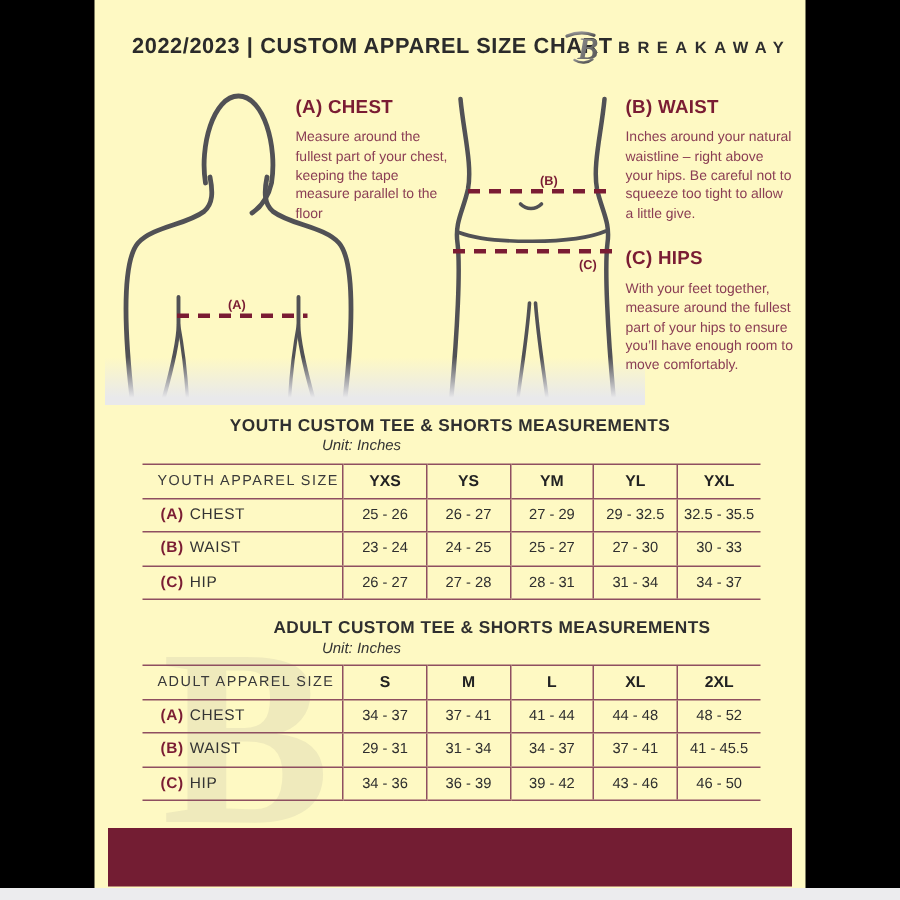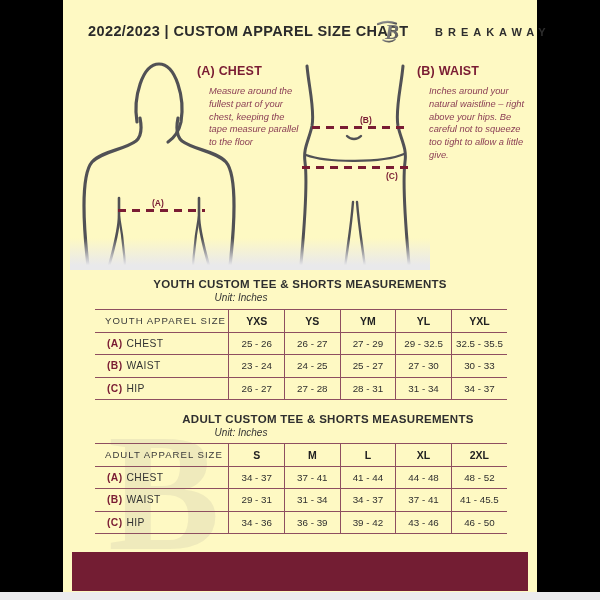--- a/index.html
+++ b/index.html
@@ -7,37 +7,37 @@
   .canvas{position:relative;width:600px;height:600px;background:#fef9c3;overflow:hidden;}
   .blackbar{position:absolute;top:0;width:63px;height:592px;background:#000;}
   .blackbar.left{left:0;}
   .blackbar.right{left:537px;}
 
   
   .hdr-title{position:absolute;left:88px;top:23px;font-size:14.5px;font-weight:bold;
     color:#2b2b2b;letter-spacing:.4px;white-space:nowrap;}
   .logo{position:absolute;left:376px;top:14px;width:30px;height:30px;}
   .brand{position:absolute;left:412px;top:26px;font-size:11px;font-weight:bold;
-    color:#2e2e2e;letter-spacing:5px;white-space:nowrap;margin-left:23px;}
+    color:#2e2e2e;letter-spacing:5px;white-space:nowrap;}
 
   
   .fig{position:absolute;}
   .fig path{fill:none;stroke:#515155;stroke-linecap:round;}
   .fade{position:absolute;left:70px;top:238px;width:360px;height:32px;
     background:linear-gradient(to bottom, rgba(233,233,235,0), #e9e9eb 85%);}
 
   
   .dash{position:absolute;height:2.5px;
     background:repeating-linear-gradient(90deg,#7a1c33 0 8px,transparent 8px 14px);}
   .dash-label{position:absolute;font-size:8.5px;font-weight:bold;color:#7a1c33;}
 
   
   .instr{position:absolute;}
   .instr h3{margin:0;font-size:12.5px;font-weight:bold;color:#7a1c33;letter-spacing:.2px;}
-  .instr p{margin:7px 0 0 12px;font-size:9.3px;font-style:italic;color:#8a3d54;line-height:1.38;}
+  .instr p{margin:7px 0 0 0;font-size:9.3px;color:#8a3d54;line-height:1.38;}
 
   
   .sec-title{position:absolute;left:63px;width:474px;text-align:center;
     font-size:11.5px;font-weight:bold;color:#2f2f2f;letter-spacing:.3px;}
   .sec-unit{position:absolute;left:48px;width:386px;text-align:center;
     font-size:10px;font-style:italic;color:#333;}
 
   
   table.size{position:absolute;left:95px;width:412px;border-collapse:collapse;table-layout:fixed;}
   table.size th,table.size td{border-top:1.5px solid #8e4f60;border-bottom:1.5px solid #8e4f60;
@@ -109,20 +109,24 @@
   <div class="dash-label" style="left:386px;top:171px;">(C)</div>
 
   <div class="instr" style="left:197px;top:64px;width:106px;">
     <h3>(A) CHEST</h3>
     <p>Measure around the fullest part of your chest, keeping the tape measure parallel to the floor</p>
   </div>
   <div class="instr" style="left:417px;top:64px;width:112px;">
     <h3>(B) WAIST</h3>
     <p>Inches around your natural waistline – right above your hips. Be careful not to squeeze too tight to allow a little give.</p>
   </div>
+  <div class="instr" style="left:417px;top:165px;width:116px;">
+    <h3>(C) HIPS</h3>
+    <p>With your feet together, measure around the fullest part of your hips to ensure you’ll have enough room to move comfortably.</p>
+  </div>
 
   <div class="watermark">B</div>
 
   <div class="sec-title" style="top:278px;">YOUTH CUSTOM TEE &amp; SHORTS MEASUREMENTS</div>
   <div class="sec-unit" style="top:292px;">Unit: Inches</div>
   <table class="size" style="top:309px;">
       <colgroup>
         <col style="width: 32.5%;">
         <col style="width: 13.5%;">
         <col style="width: 13.5%;">

